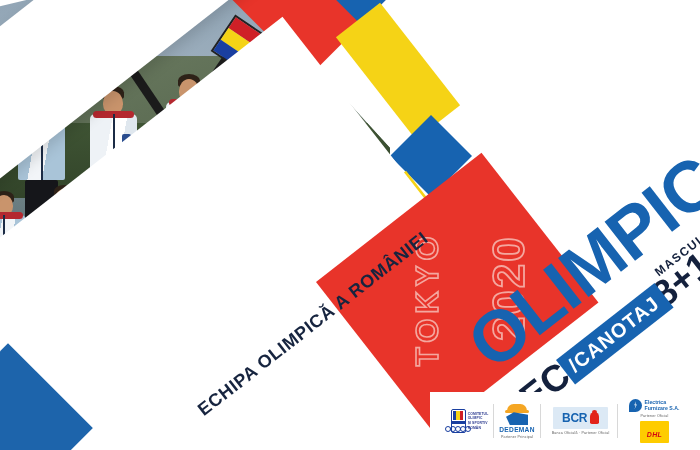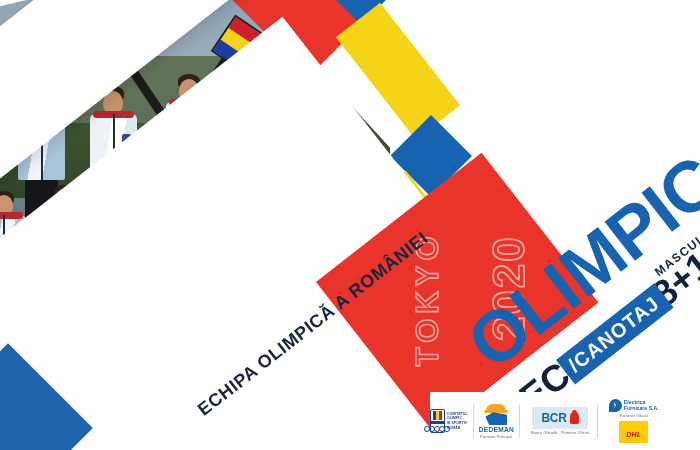--- a/index.html
+++ b/index.html
@@ -86,21 +86,21 @@
   .echipa-line{font-size:18px;font-weight:700;color:#16243f;letter-spacing:.6px;}
   .tokyo-txt{font-size:31px;font-weight:700;letter-spacing:5px;color:transparent;
     -webkit-text-stroke:1.6px #f4a79f;}
   .y2020-txt{font-size:44px;font-weight:700;letter-spacing:2px;color:transparent;
     -webkit-text-stroke:1.8px #f4a79f;}
 
   
   .sponsors{
     position:absolute;left:430px;top:392px;width:270px;height:58px;
     background:#ffffff;display:flex;align-items:center;gap:0px;
-    padding-left:0;box-sizing:border-box;
+    padding-left:0;box-sizing:border-box;justify-content:center;
   }
   .sp{display:flex;flex-direction:column;align-items:center;justify-content:center;
       height:100%;}
   .sp-cap{font-size:3.6px;color:#5a5a5a;letter-spacing:.2px;margin-top:1.5px;
           white-space:nowrap;}
   .vdiv{width:1px;height:34px;background:#d8d8d8;margin:0 5px;}
 
   
   .cosr{display:flex;align-items:center;gap:2px;}
   .cosr-badge{width:15px;height:24px;border:1px solid #1a3fa0;border-radius:2px;

